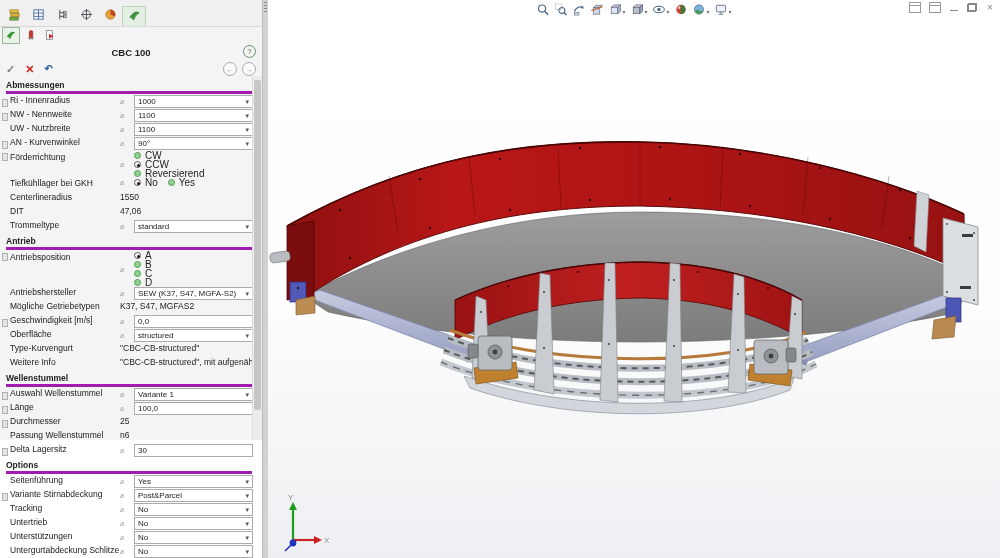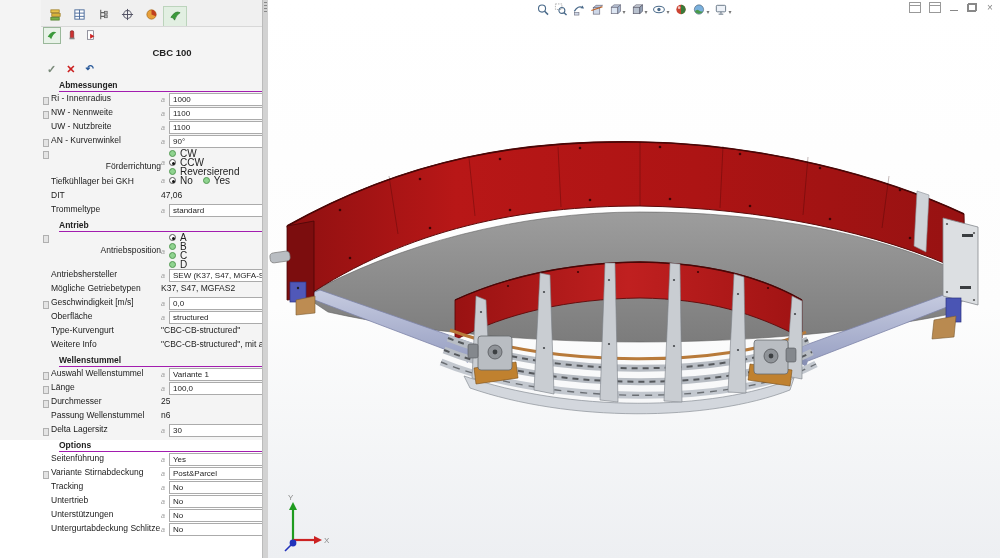--- a/index.html
+++ b/index.html
@@ -1,20 +1,20 @@
 <!DOCTYPE html>
 <html><head>
 <meta charset="utf-8">
 <style>
   html,body{margin:0;padding:0;}
   body{width:1000px;height:558px;position:relative;overflow:hidden;
        font-family:"Liberation Sans",sans-serif;background:#fff;color:#222;}
 
   
-  .panel{position:absolute;left:0;top:0;width:262px;height:440px;background:#f4f4f4;padding-left:41px;}
+  .panel{position:absolute;left:0;top:0;width:262px;height:440px;background:#f4f4f4;}
   .tabbar{display:flex;align-items:flex-end;height:26px;padding-left:2px;background:#f0f0f0;border-bottom:1px solid #d8d8d8;}
   .tab{width:22px;height:19px;display:flex;align-items:center;justify-content:center;border:1px solid transparent;}
   .tab.active{background:#e2efe2;border:1px solid #bcd4bc;border-bottom:none;}
   .tab svg{width:13px;height:13px;}
   .subtabs{display:flex;align-items:center;height:17px;padding-left:2px;gap:3px;}
   .subtab{width:16px;height:15px;display:flex;align-items:center;justify-content:center;}
   .subtab.active{border:1px solid #9ab89a;background:#e8f2e8;}
   .subtab svg{width:12px;height:12px;}
   .titlebar{position:relative;height:16px;display:flex;align-items:center;justify-content:center;}
   .title{font-size:9.5px;font-weight:bold;}
@@ -23,28 +23,28 @@
   .actions{display:flex;align-items:center;height:18px;padding:0 6px;gap:10px;}
   .act{font-size:11px;line-height:1;cursor:default;}
   .act.ok{color:#7a8a7a;font-weight:bold;}
   .act.cancel{color:#c22;font-weight:bold;}
   .act.undo{color:#2a5a9a;font-weight:bold;font-size:10px;}
   .navbtns{margin-left:auto;display:flex;gap:5px;}
   .navbtn{width:12px;height:12px;border:1px solid #aaa;border-radius:50%;font-size:7px;color:#888;
           display:flex;align-items:center;justify-content:center;background:#fbfbfb;}
 
   .fields{position:relative;}
-  .sect{font-size:8.5px;font-weight:bold;margin:2px 10px 1px 18px;padding-bottom:1px;border-bottom:1px solid #a21caf;height:10px;}
+  .sect{font-size:8.5px;font-weight:bold;margin:2px 10px 1px 6px;padding-bottom:1px;border-bottom:3px solid #a21caf;height:10px;}
   .row{display:flex;align-items:flex-start;height:14px;padding:0 9px 0 10px;position:relative;}
   .row.stack{align-items:flex-start;height:auto;}
   .marker{position:absolute;left:2px;top:4px;width:4px;height:6px;border:1px solid #b0b0b0;background:#e4e4e4;}
   .stack .marker{top:2px;}
   .lbl{width:110px;font-size:8.5px;color:#1a1a1a;white-space:nowrap;overflow:hidden;}
-  .stack .lbl{margin-top:12px;text-align:right;}
-  .ctrlwrap{flex:1;display:flex;align-items:center;gap:3px;min-width:0;}
+  .stack .lbl{margin-top:1px;}
+  .ctrlwrap{flex:1;display:flex;align-items:center;gap:9px;min-width:0;}
   .linkglyph{font-size:7px;color:#999;font-style:italic;width:5px;flex:none;}
   .sel,.inp{flex:1;height:11px;border:1px solid #ababab;background:#fff;font-size:8px;
             display:flex;align-items:center;padding:0 3px;min-width:0;}
   .sel .v,.inp .v{flex:1;white-space:nowrap;overflow:hidden;}
   .sel::after{content:"▾";font-size:7px;color:#555;margin-left:2px;}
   .val{font-size:8.5px;white-space:nowrap;overflow:hidden;}
   .optcol{display:flex;flex-direction:column;gap:0px;}
   .optrow-inline{display:flex;gap:10px;}
   .opt{display:flex;align-items:center;gap:4px;height:9px;}
   .opt .dot{width:7px;height:7px;border-radius:50%;flex:none;box-sizing:border-box;}
@@ -223,20 +223,26 @@
           <span class="optrow-inline">
             <span class="opt">
               <span class="dot selected"></span>
               <span class="ol">No</span>
             </span>
             <span class="opt">
               <span class="dot green"></span>
               <span class="ol">Yes</span>
             </span>
           </span>
+        </span>
+      </div>
+      <div class="row">
+        <span class="lbl">Centerlineradius</span>
+        <span class="ctrlwrap">
+          <span class="val">1550</span>
         </span>
       </div>
       <div class="row">
         <span class="lbl">DIT</span>
         <span class="ctrlwrap">
           <span class="val">47,06</span>
         </span>
       </div>
       <div class="row">
         <span class="lbl">Trommeltype</span>

